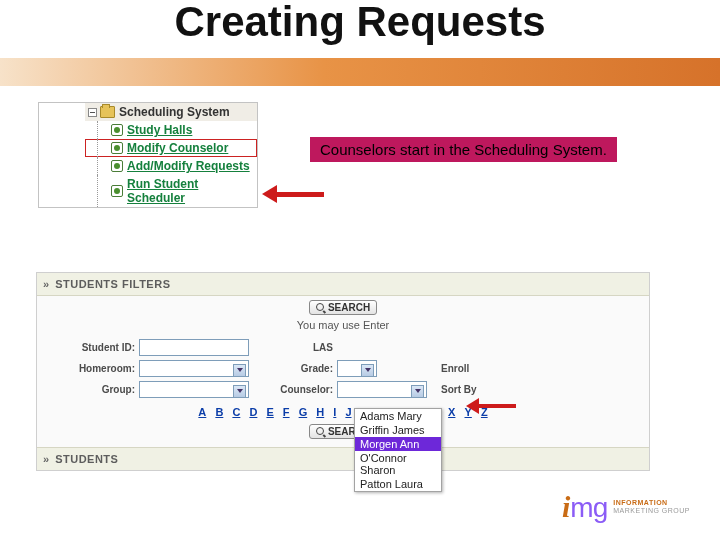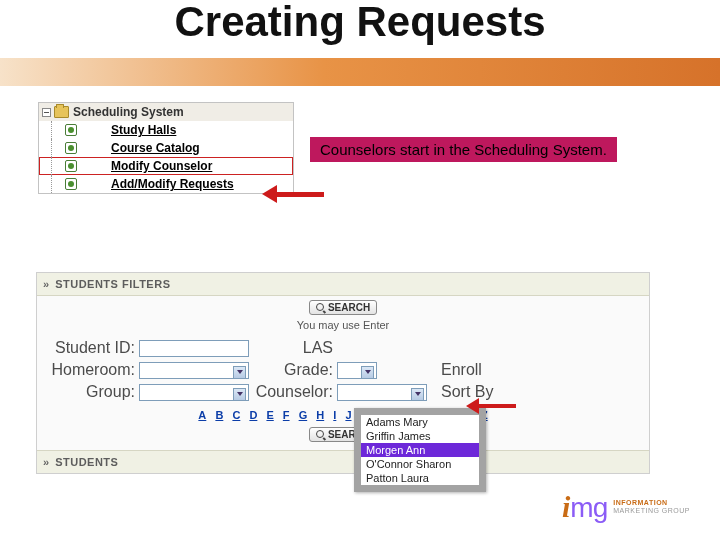--- a/index.html
+++ b/index.html
@@ -1,64 +1,64 @@
 <!DOCTYPE html>
 <html><head>
 <meta charset="utf-8">
 <style>
   *{box-sizing:border-box;margin:0;padding:0;}
   body{width:720px;height:540px;font-family:Arial,Helvetica,sans-serif;overflow:hidden;background:#fff;}
   .slide{position:relative;width:720px;height:540px;}
   .header-bar{position:absolute;top:58px;left:0;right:0;height:28px;background:linear-gradient(to right,#f7e2c9 0%,#e89346 45%,#d6722a 100%);z-index:0;}
   .slide-title{position:absolute;top:-2px;left:0;right:0;text-align:center;font-family:Verdana,Geneva,sans-serif;font-size:42px;color:#111;z-index:2;}
 
-  .tree{position:absolute;top:102px;left:38px;width:256px;border:1px solid #c3c3c3;background:#fff;font-size:12px;z-index:2;}
+  .tree{position:absolute;top:102px;left:38px;width:220px;border:1px solid #c3c3c3;background:#fff;font-size:12px;z-index:2;padding-left:46px;}
   .tree-root{display:flex;align-items:center;background:#f0ede6;padding:2px 3px;}
   .minus{width:9px;height:9px;border:1px solid #888;display:flex;align-items:center;justify-content:center;margin-right:3px;background:#fff;}
   .minus span{display:block;width:5px;height:1px;background:#555;}
   .folder{width:15px;height:12px;background:#e6c35a;border:1px solid #a88a2a;border-radius:1px;margin-right:4px;position:relative;}
   .folder:before{content:"";position:absolute;top:-3px;left:1px;width:6px;height:3px;background:#e6c35a;border:1px solid #a88a2a;border-bottom:none;border-radius:1px 1px 0 0;}
   .tree-root-label{font-weight:bold;color:#333;}
   .tree-item{display:flex;align-items:center;padding:2px 3px 2px 26px;position:relative;}
   .dotline{position:absolute;left:12px;top:0;bottom:0;width:1px;border-left:1px dotted #999;}
   .doticon{width:12px;height:12px;border:1px solid #4a7d38;border-radius:2px;background:#fff;display:flex;align-items:center;justify-content:center;margin-right:4px;flex-shrink:0;}
   .doticon span{display:block;width:6px;height:6px;border-radius:50%;background:#4a8f2f;}
-  .tree-link{color:#000000;text-decoration:underline;font-weight:bold;font-size:12px;cursor:pointer;margin-left:30px;}
+  .tree-link{color:#15803d;text-decoration:underline;font-weight:bold;font-size:12px;cursor:pointer;}
   .tree-item.selected{outline:1px solid #c22;outline-offset:-1px;}
 
   .callout1{position:absolute;top:137px;left:310px;padding:4px 10px;background:#be185d;font-size:15px;z-index:3;}
   .arrow{position:absolute;top:185px;left:262px;width:62px;height:18px;z-index:3;}
   .arrow-line{position:absolute;top:7px;right:0;left:14px;height:5px;background:#cd1b1b;}
   .arrow-head{position:absolute;left:0;top:0;width:0;height:0;border-top:9px solid transparent;border-bottom:9px solid transparent;border-right:15px solid #cd1b1b;}
 
   .filters{position:absolute;top:272px;left:36px;width:614px;border:1px solid #cfcfcf;background:#fafafa;font-size:11px;z-index:1;}
   .filters-head{display:flex;align-items:center;background:#f0f1e4;border-bottom:1px solid #d6d6c3;padding:5px 6px;}
   .chev{font-weight:bold;color:#666;margin-right:8px;letter-spacing:-2px;}
   .filters-title{color:#5d5d5d;font-weight:bold;letter-spacing:0.5px;font-size:11px;text-align:center;}
   .filters-body{padding:4px 8px 8px;}
   .searchbtn{display:inline-flex;align-items:center;border:1px solid #888;background:linear-gradient(#fff,#e3e3e3);border-radius:3px;padding:1px 6px;font-size:10px;font-weight:bold;color:#333;cursor:pointer;}
   .searchbtn .mag{width:10px;height:10px;margin-right:2px;position:relative;}
   .mag:before{content:"";position:absolute;width:6px;height:6px;border:1.5px solid #444;border-radius:50%;top:0;left:0;}
   .mag:after{content:"";position:absolute;width:3px;height:1.5px;background:#444;transform:rotate(45deg);bottom:0;right:0;}
   .row1{text-align:center;margin-bottom:4px;}
   .hint{text-align:center;color:#555;font-size:11px;margin-bottom:8px;}
   .grid{display:grid;grid-template-columns:90px 110px 80px 100px 80px 90px;gap:4px 4px;align-items:center;}
-  .lbl{color:#4b4b4b;font-weight:normal;font-size:16px;text-align:right;}
+  .lbl{color:#4b4b4b;font-weight:bold;font-size:10px;text-align:right;}
   .inp{height:17px;border:1px solid #7e9db9;background:#fff;}
   .sel{height:17px;border:1px solid #7e9db9;background:#fff;position:relative;}
   .sel:after{content:"";position:absolute;right:2px;top:3px;width:11px;height:11px;background:linear-gradient(#dbe7f6,#b7cbe4);border:1px solid #7e9db9;}
   .sel .tri{position:absolute;right:5px;top:7px;width:0;height:0;border-left:3px solid transparent;border-right:3px solid transparent;border-top:4px solid #436; z-index:2;}
   .alpha{margin-top:8px;text-align:center;}
   .alpha a{color:#0b3da8;font-weight:bold;font-size:11px;text-decoration:underline;margin:0 3px;cursor:pointer;}
   .row-search2{text-align:center;margin-top:6px;}
   .filters-foot{display:flex;align-items:center;background:#f0f1e4;border-top:1px solid #d6d6c3;padding:5px 6px;}
 
   .callout2{position:absolute;top:319px;left:330px;width:300px;background:#fffde0;border:1px solid #e2df97;padding:6px 10px;font-size:14.5px;line-height:1.3;z-index:5;}
 
-  .dropdown{position:absolute;top:408px;left:354px;width:132px;background:#fff;border:7px solid #a3a3a3;font-size:11px;z-index:4;box-shadow:1px 1px 3px rgba(0,0,0,0.3);}
+  .dropdown{position:absolute;top:408px;left:354px;width:88px;background:#fff;border:1px solid #a3a3a3;font-size:11px;z-index:4;box-shadow:1px 1px 3px rgba(0,0,0,0.3);}
   .dropdown div{padding:1px 5px;color:#222;cursor:pointer;}
   .dropdown div.sel-item{background:#6d28d9;color:#fff;}
 
   .arrow2{position:absolute;top:398px;left:466px;width:50px;height:16px;z-index:6;}
   .arrow2 .al{position:absolute;top:6px;right:0;left:12px;height:4px;background:#cd1b1b;}
   .arrow2 .ah{position:absolute;left:0;top:0;width:0;height:0;border-top:8px solid transparent;border-bottom:8px solid transparent;border-right:13px solid #cd1b1b;}
 
   .logo{position:absolute;bottom:16px;right:30px;display:flex;align-items:center;gap:6px;z-index:2;}
   .logo-i{font-family:Georgia,"Times New Roman",serif;font-style:italic;font-weight:bold;font-size:30px;color:#c96c16;}
   .logo-mg{font-family:Arial,sans-serif;font-size:28px;font-weight:300;color:#8b5cf6;letter-spacing:-1px;}
@@ -80,40 +80,40 @@
       <div class="folder"></div>
       <span class="tree-root-label">Scheduling System</span>
     </div>
     <div class="tree-item">
       <span class="dotline"></span>
       <div class="doticon">
           <span></span>
         </div>
       <a class="tree-link">Study Halls</a>
     </div>
+    <div class="tree-item selected">
+      <span class="dotline"></span>
+      <div class="doticon">
+          <span></span>
+        </div>
+      <a class="tree-link">Modify Counselor</a>
+    </div>
     <div class="tree-item">
       <span class="dotline"></span>
       <div class="doticon">
           <span></span>
         </div>
-      <a class="tree-link">Course Catalog</a>
-    </div>
-    <div class="tree-item selected">
-      <span class="dotline"></span>
-      <div class="doticon">
-          <span></span>
-        </div>
-      <a class="tree-link">Modify Counselor</a>
+      <a class="tree-link">Add/Modify Requests</a>
     </div>
     <div class="tree-item">
       <span class="dotline"></span>
       <div class="doticon">
           <span></span>
         </div>
-      <a class="tree-link">Add/Modify Requests</a>
+      <a class="tree-link">Run Student Scheduler</a>
     </div>
   </div>
 
   <div class="callout1">Counselors start in the Scheduling System.</div>
   <div class="arrow">
     <div class="arrow-head"></div>
       <div class="arrow-line"></div>
   </div>
 
   <div class="filters">

